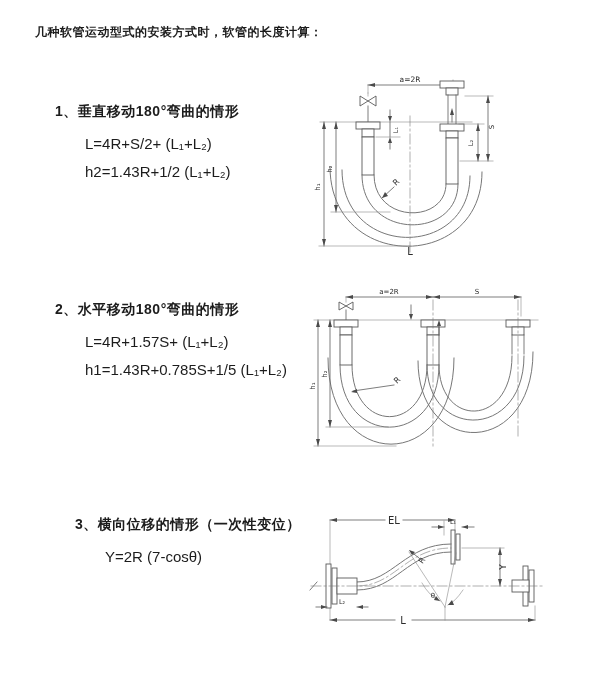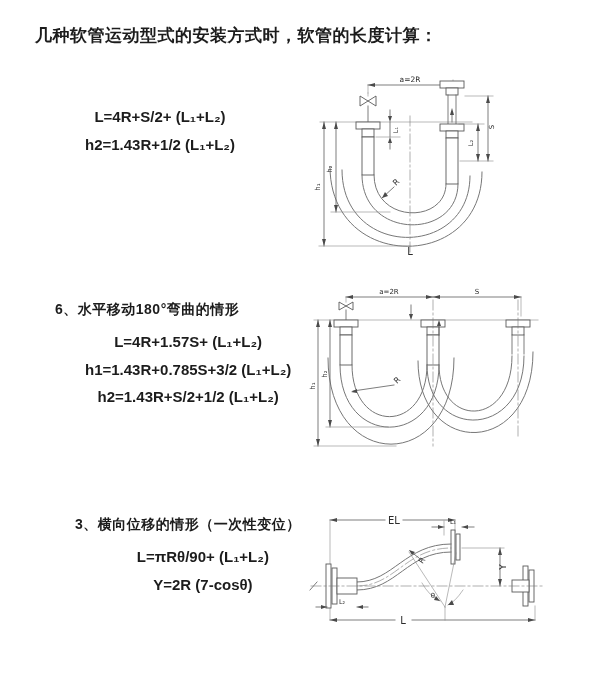--- a/index.html
+++ b/index.html
@@ -1,23 +1,23 @@
 <!DOCTYPE html>
 <html><head>
 <meta charset="utf-8">
 <style>
   html,body{margin:0;padding:0;}
   body{width:600px;height:675px;background:#fafafa;position:relative;overflow:hidden;
        font-family:"Liberation Sans","DejaVu Sans",sans-serif;}
   .sheet{position:absolute;left:0;top:0;width:600px;height:675px;background:#ffffff;}
-  .title{position:absolute;left:35px;top:24px;font-size:17px;font-weight:bold;color:#1c1c1c;letter-spacing:.5px;}
+  .title{position:absolute;left:35px;top:24px;font-size:12px;font-weight:bold;color:#1c1c1c;letter-spacing:.5px;}
   .sec{position:absolute;color:#1c1c1c;}
   .sec-heading{font-size:14px;font-weight:bold;margin-bottom:9px;letter-spacing:.5px;}
-  .formula{font-size:15px;font-weight:bold;line-height:27.5px;margin-left:30px;
-           font-family:"Liberation Sans","DejaVu Sans",sans-serif;text-align:center;}
+  .formula{font-size:15px;font-weight:normal;line-height:27.5px;margin-left:30px;
+           font-family:"Liberation Sans","DejaVu Sans",sans-serif;}
   #sec1{left:55px;top:103px;}
   #sec2{left:55px;top:301px;}
   #sec3{left:55px;top:516px;margin-left:20px;}
   .diag{position:absolute;}
   #d1{left:310px;top:72px;}
   #d2{left:306px;top:288px;}
   #d3{left:305px;top:508px;}
   .diag line,.diag path,.diag polyline{stroke:#666;stroke-width:.85;fill:none;stroke-linecap:square;}
   .diag rect{fill:#fff;stroke:#5a5a5a;stroke-width:.9;}
   .diag polygon{fill:#4a4a4a;stroke:none;}
@@ -28,34 +28,33 @@
   .diag text{fill:#2b2b2b;font-family:"DejaVu Sans","Liberation Sans",sans-serif;}
 </style>
 </head>
 <body>
 
 <div class="sheet">
 
   <div class="title">几种软管运动型式的安装方式时，软管的长度计算：</div>
 
   <section class="sec" id="sec1">
+    <div class="sec-heading">1、垂直移动180°弯曲的情形</div>
     <div class="formula">L=4R+S/2+ (L₁+L₂)</div>
     <div class="formula">h2=1.43R+1/2 (L₁+L₂)</div>
   </section>
 
   <section class="sec" id="sec2">
-    <div class="sec-heading">6、水平移动180°弯曲的情形</div>
+    <div class="sec-heading">2、水平移动180°弯曲的情形</div>
     <div class="formula">L=4R+1.57S+ (L₁+L₂)</div>
-    <div class="formula">h1=1.43R+0.785S+3/2 (L₁+L₂)</div>
-    <div class="formula">h2=1.43R+S/2+1/2 (L₁+L₂)</div>
+    <div class="formula">h1=1.43R+0.785S+1/5 (L₁+L₂)</div>
   </section>
 
   <section class="sec" id="sec3">
     <div class="sec-heading">3、横向位移的情形（一次性变位）</div>
-    <div class="formula">L=πRθ/90+ (L₁+L₂)</div>
     <div class="formula">Y=2R (7-cosθ)</div>
   </section>
 
   <svg class="diag" id="d1" width="280" height="185" viewBox="0 0 280 185">
     <defs>
       <pattern id="hp1" width="4" height="4" patternUnits="userSpaceOnUse" patternTransform="rotate(45)">
         <rect width="4" height="4" fill="#fff" stroke="none"></rect>
         <line x1="0" y1="0" x2="0" y2="4" stroke="#8a8a8a" stroke-width="1.1"></line>
       </pattern>
     </defs>

